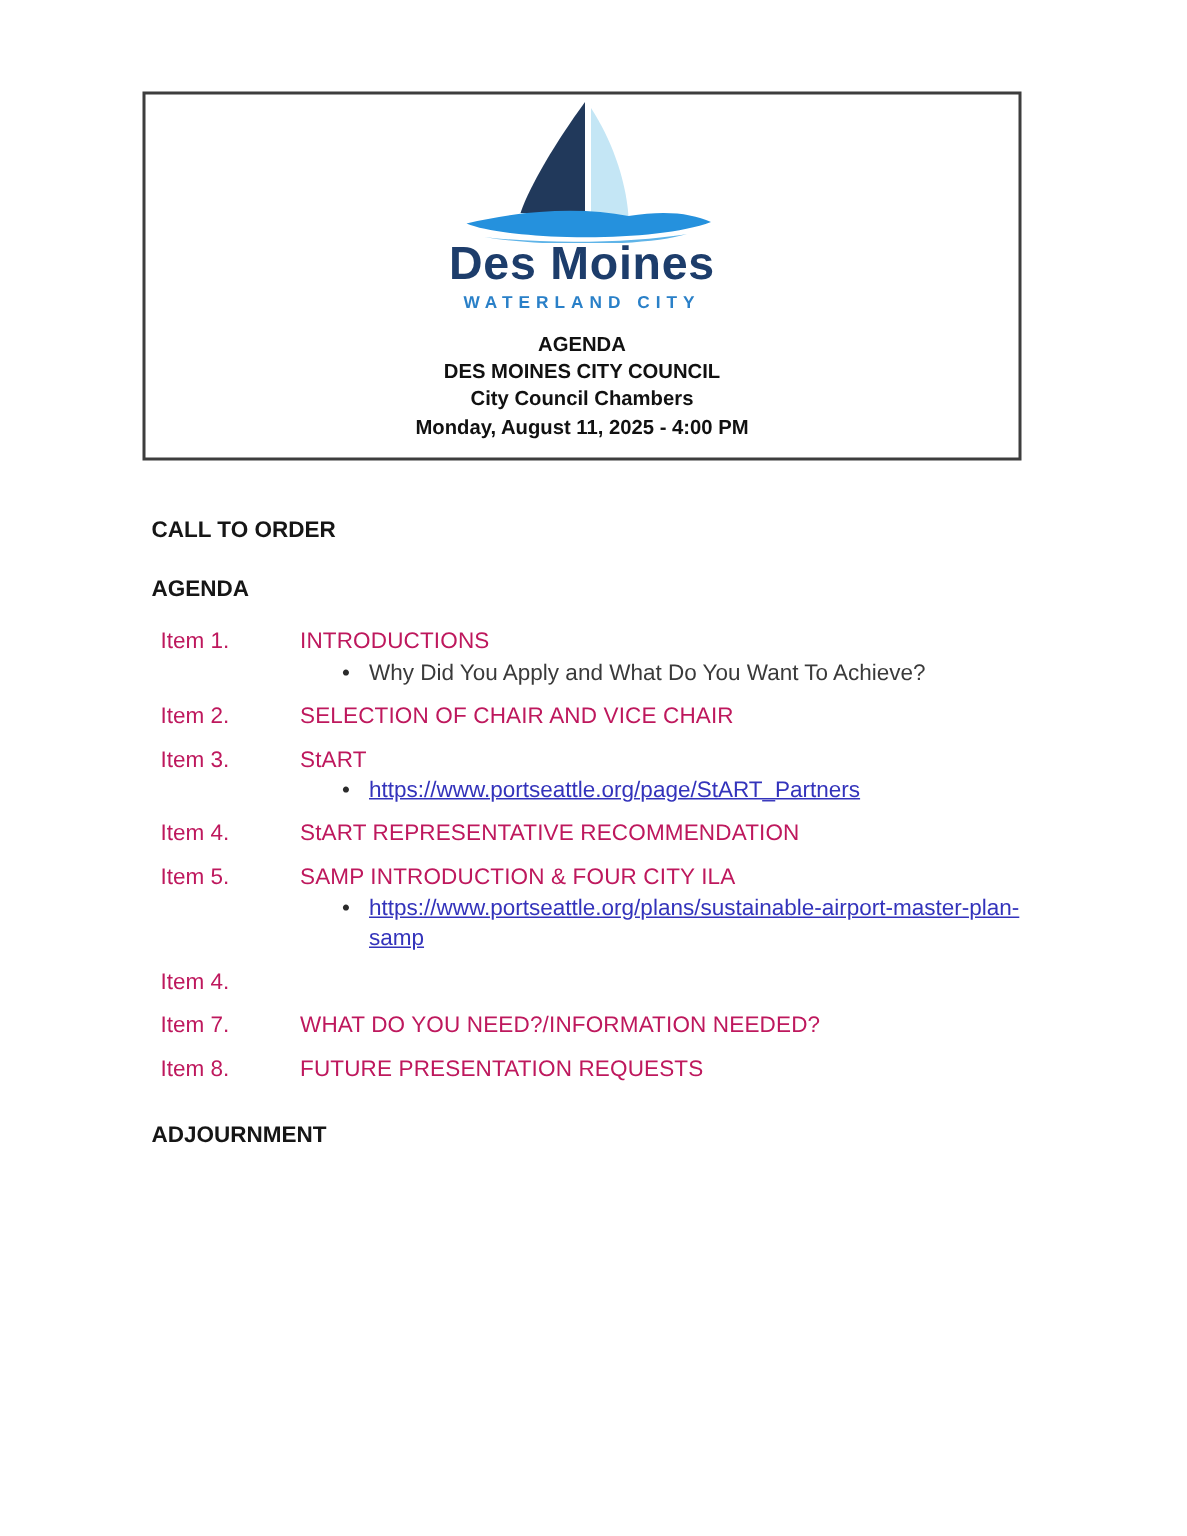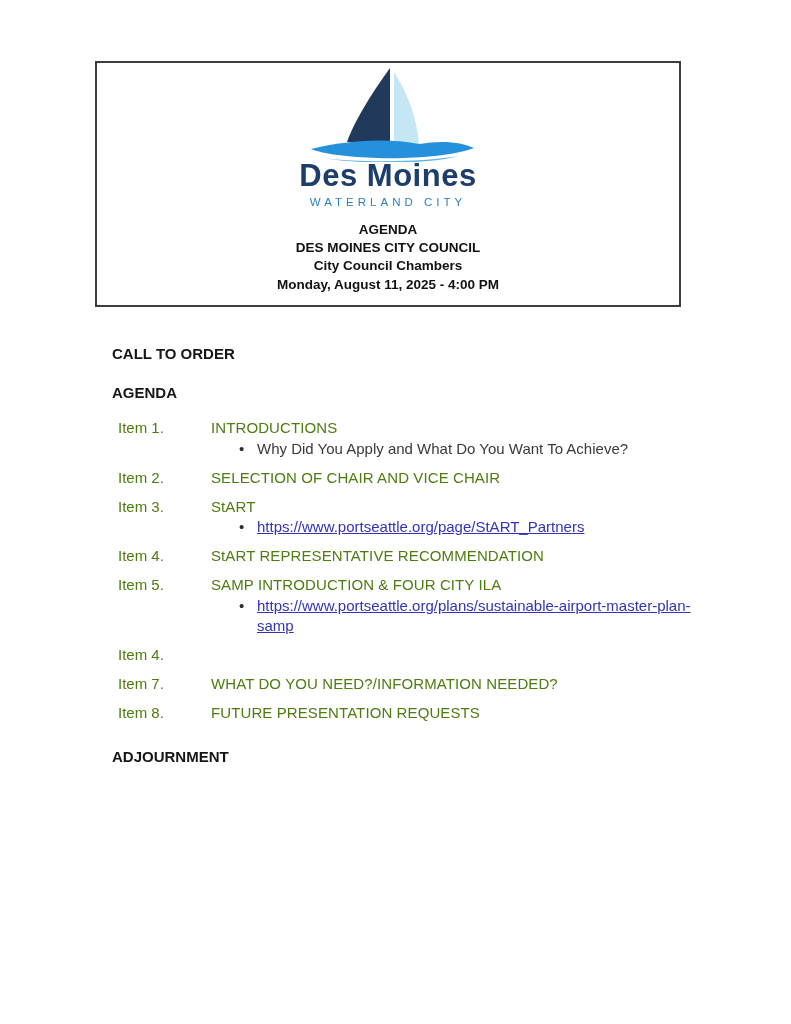--- a/index.html
+++ b/index.html
@@ -34,56 +34,56 @@
   .logo-name {
     font-size: 31px;
     font-weight: bold;
     letter-spacing: 0.5px;
     color: #1d3d6b;
     line-height: 32px;
     margin-top: -2px;
   }
   .logo-tagline {
     font-size: 11.5px;
-    font-weight: normal;
+    font-weight: bold;
     letter-spacing: 4px;
     color: #2a80c8;
     line-height: 15px;
     margin-top: 3px;
   }
   .title-block {
     margin-top: 11px;
     font-size: 13.5px;
     font-weight: bold;
     color: #111111;
     line-height: 18.2px;
   }
   
   .doc-body {
     position: absolute;
-    left: 112px;
+    left: 101px;
     top: 345px;
     width: 600px;
   }
   .section-heading {
     font-size: 15px;
     font-weight: bold;
     color: #161616;
     line-height: 18px;
   }
   .heading-call { margin-bottom: 21px; }
   .heading-agenda { margin-bottom: 16px; }
   .heading-adjournment { margin-top: 24px; }
   .agenda-item { margin-bottom: 8.5px; }
   .item-line {
     display: grid;
     grid-template-columns: 93px 1fr;
     padding-left: 6px;
     font-size: 15px;
-    color: #4d7c0f;
+    color: #be185d;
     line-height: 20.5px;
   }
   .item-label { white-space: nowrap; }
   .item-title { letter-spacing: 0.1px; }
   .bullet-line {
     display: flex;
     margin-left: 127px;
     font-size: 15px;
     color: #3a3a3a;
     line-height: 20.5px;

